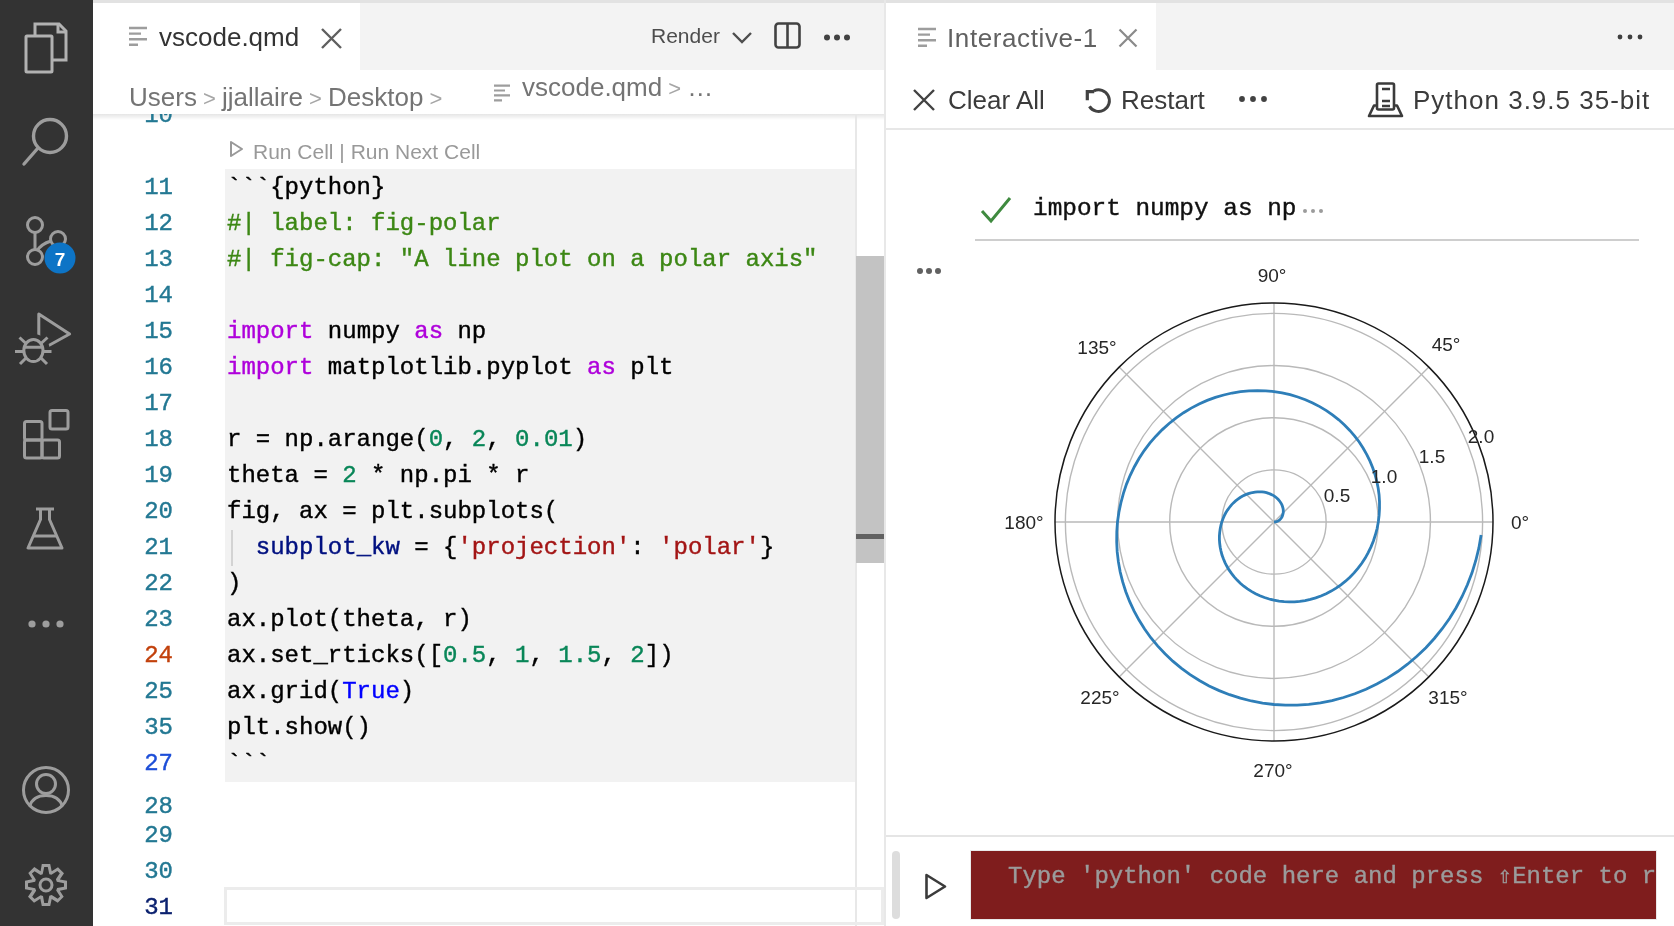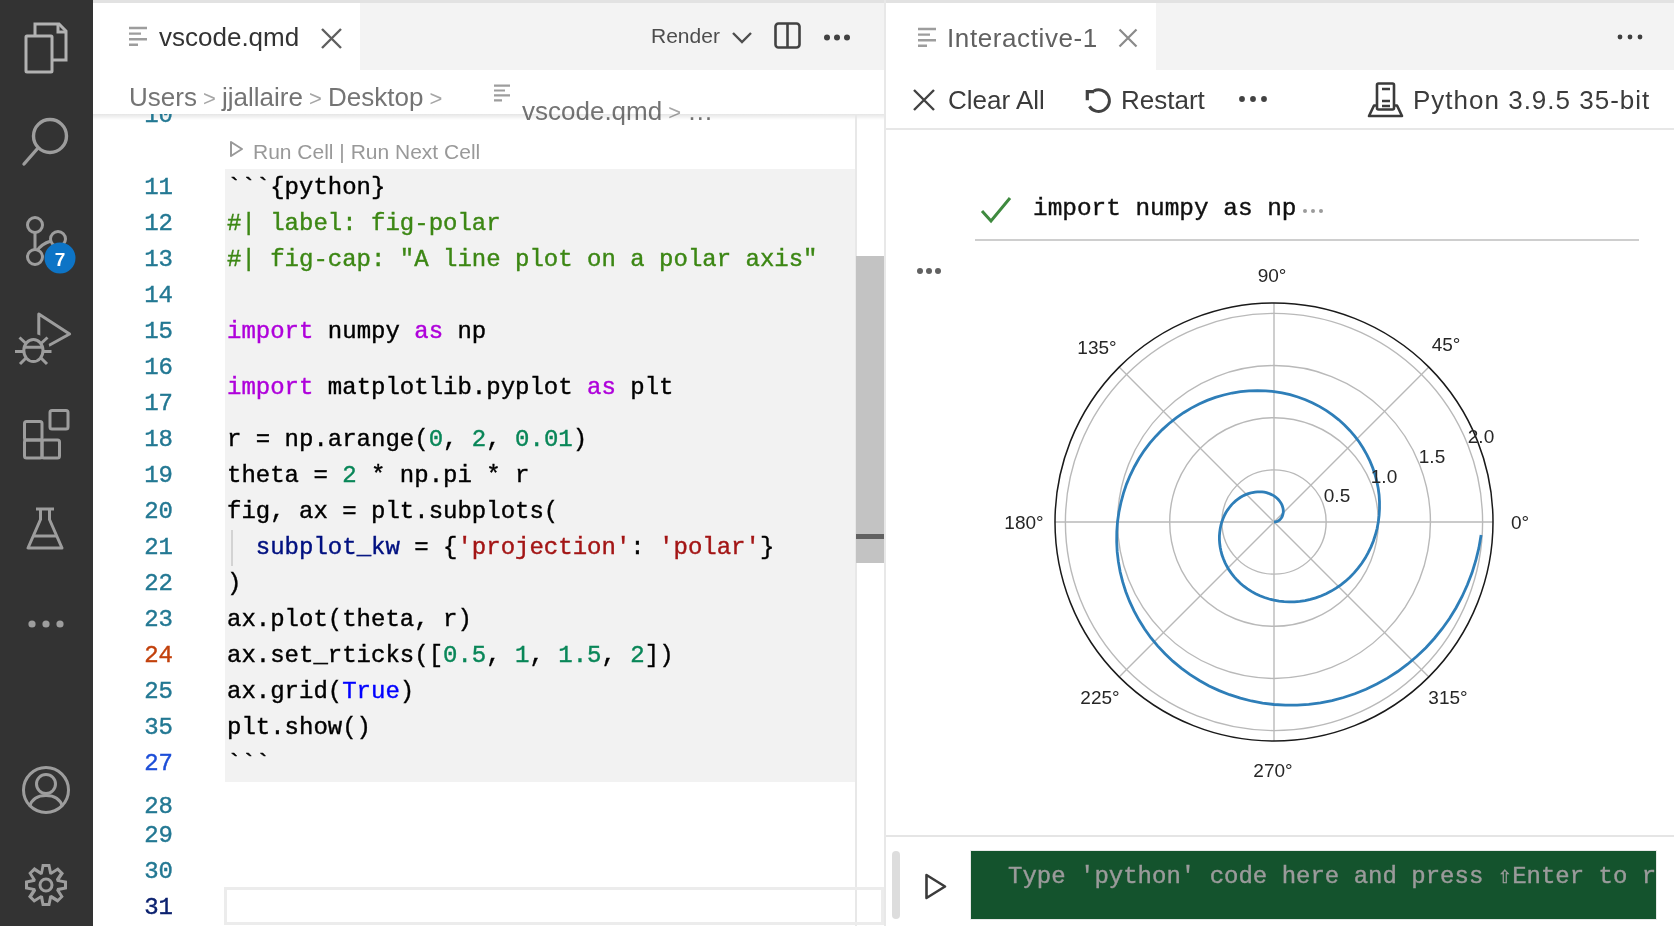--- a/index.html
+++ b/index.html
@@ -112,21 +112,21 @@
   </g>
 </svg>
 
 <div class="abs" style="left:93px;top:70px;width:792px;height:44px;background:#ffffff;"></div>
 <div class="abs" style="left:129px;top:82px;font-size:26px;color:#747474;white-space:pre;" id="breadcrumbs">Users<span style="color:#a6a6a6;font-size:22px;"> &gt; </span>jjallaire<span style="color:#a6a6a6;font-size:22px;"> &gt; </span>Desktop<span style="color:#a6a6a6;font-size:22px;"> &gt; </span></div>
 <svg class="abs" style="left:493px;top:84px;" width="20" height="18" viewBox="0 0 20 18">
   <g stroke="#9d9d9d" stroke-width="2.2">
     <path d="M1 1.6 L17 1.6 M1 6.5 L12 6.5 M1 11.4 L17 11.4 M1 16.3 L9 16.3"></path>
   </g>
 </svg>
-<div class="abs" style="left:522px;top:96px;font-size:26px;color:#747474;white-space:pre;">vscode.qmd<span style="color:#a6a6a6;font-size:22px;"> &gt; </span>…</div>
+<div class="abs" style="left:522px;top:72px;font-size:26px;color:#747474;white-space:pre;">vscode.qmd<span style="color:#a6a6a6;font-size:22px;"> &gt; </span>…</div>
 
 <div class="abs" style="left:93px;top:114px;width:792px;height:812px;overflow:hidden;" id="editor">
   <div class="abs" style="left:0;top:0;width:792px;height:6px;background:linear-gradient(to bottom, rgba(0,0,0,0.10), rgba(0,0,0,0));"></div>
 
   <div class="abs" style="left:132px;top:55px;width:630px;height:613px;background:#f2f2f2;"></div>
 
   <div class="abs" style="left:762px;top:0;width:2px;height:812px;background:#e8e8e8;"></div>
 
   <div class="abs" style="left:131px;top:773px;width:660px;height:38px;border:3px solid #ececec;"></div>
 
@@ -142,21 +142,21 @@
   <div class="ln" style="top:56px;color:#237893;">11</div>
   <div class="row" style="top:56px;">```{python}</div>
   <div class="ln" style="top:92px;color:#237893;">12</div>
   <div class="row" style="top:92px;"><span class="cmt">#| label: fig-polar</span></div>
   <div class="ln" style="top:128px;color:#237893;">13</div>
   <div class="row" style="top:128px;"><span class="cmt">#| fig-cap: "A line plot on a polar axis"</span></div>
   <div class="ln" style="top:164px;color:#237893;">14</div>
   <div class="ln" style="top:200px;color:#237893;">15</div>
   <div class="row" style="top:200px;"><span class="kw">import</span> numpy <span class="kw">as</span> np</div>
   <div class="ln" style="top:236px;color:#237893;">16</div>
-  <div class="row" style="top:236px;margin-top:20px;"><span class="kw">import</span> matplotlib.pyplot <span class="kw">as</span> plt</div>
+  <div class="row" style="top:236px;"><span class="kw">import</span> matplotlib.pyplot <span class="kw">as</span> plt</div>
   <div class="ln" style="top:272px;color:#237893;">17</div>
   <div class="ln" style="top:308px;color:#237893;">18</div>
   <div class="row" style="top:308px;">r = np.arange(<span class="num">0</span>, <span class="num">2</span>, <span class="num">0.01</span>)</div>
   <div class="ln" style="top:344px;color:#237893;">19</div>
   <div class="row" style="top:344px;">theta = <span class="num">2</span> * np.pi * r</div>
   <div class="ln" style="top:380px;color:#237893;">20</div>
   <div class="row" style="top:380px;">fig, ax = plt.subplots(</div>
   <div class="ln" style="top:416px;color:#237893;">21</div>
   <div class="row" style="top:416px;">  <span class="var">subplot_kw</span> = {<span class="str">'projection'</span>: <span class="str">'polar'</span>}</div>
   <div class="ln" style="top:452px;color:#237893;">22</div>
@@ -275,15 +275,15 @@
         <text x="467" y="174" text-anchor="middle" dominant-baseline="central">2.0</text>
   </g>
 </g>
   </svg>
 
 <div class="abs" style="left:886px;top:835px;width:788px;height:2px;background:#e5e5e5;"></div>
 <div class="abs" style="left:892px;top:851px;width:8px;height:68px;background:#dddddd;border-radius:4px;"></div>
 <svg class="abs" style="left:924px;top:872px;" width="24" height="29" viewBox="0 0 24 29">
   <path d="M2.5 3 L21 14.5 L2.5 26 Z" stroke="#3b3b3b" stroke-width="2.6" fill="none" stroke-linejoin="round"></path>
 </svg>
-<div class="abs" style="left:970px;top:850px;width:687px;height:70px;background:#14532d;border:1px solid #e9e9e9;overflow:hidden;">
+<div class="abs" style="left:970px;top:850px;width:687px;height:70px;background:#7f1d1d;border:1px solid #e9e9e9;overflow:hidden;">
   <div class="mono" style="position:absolute;left:37px;top:10px;font-size:24px;color:#9b9b9b;white-space:pre;">Type 'python' code here and press ⇧Enter to r</div>
 </div>
 
 </body></html>

